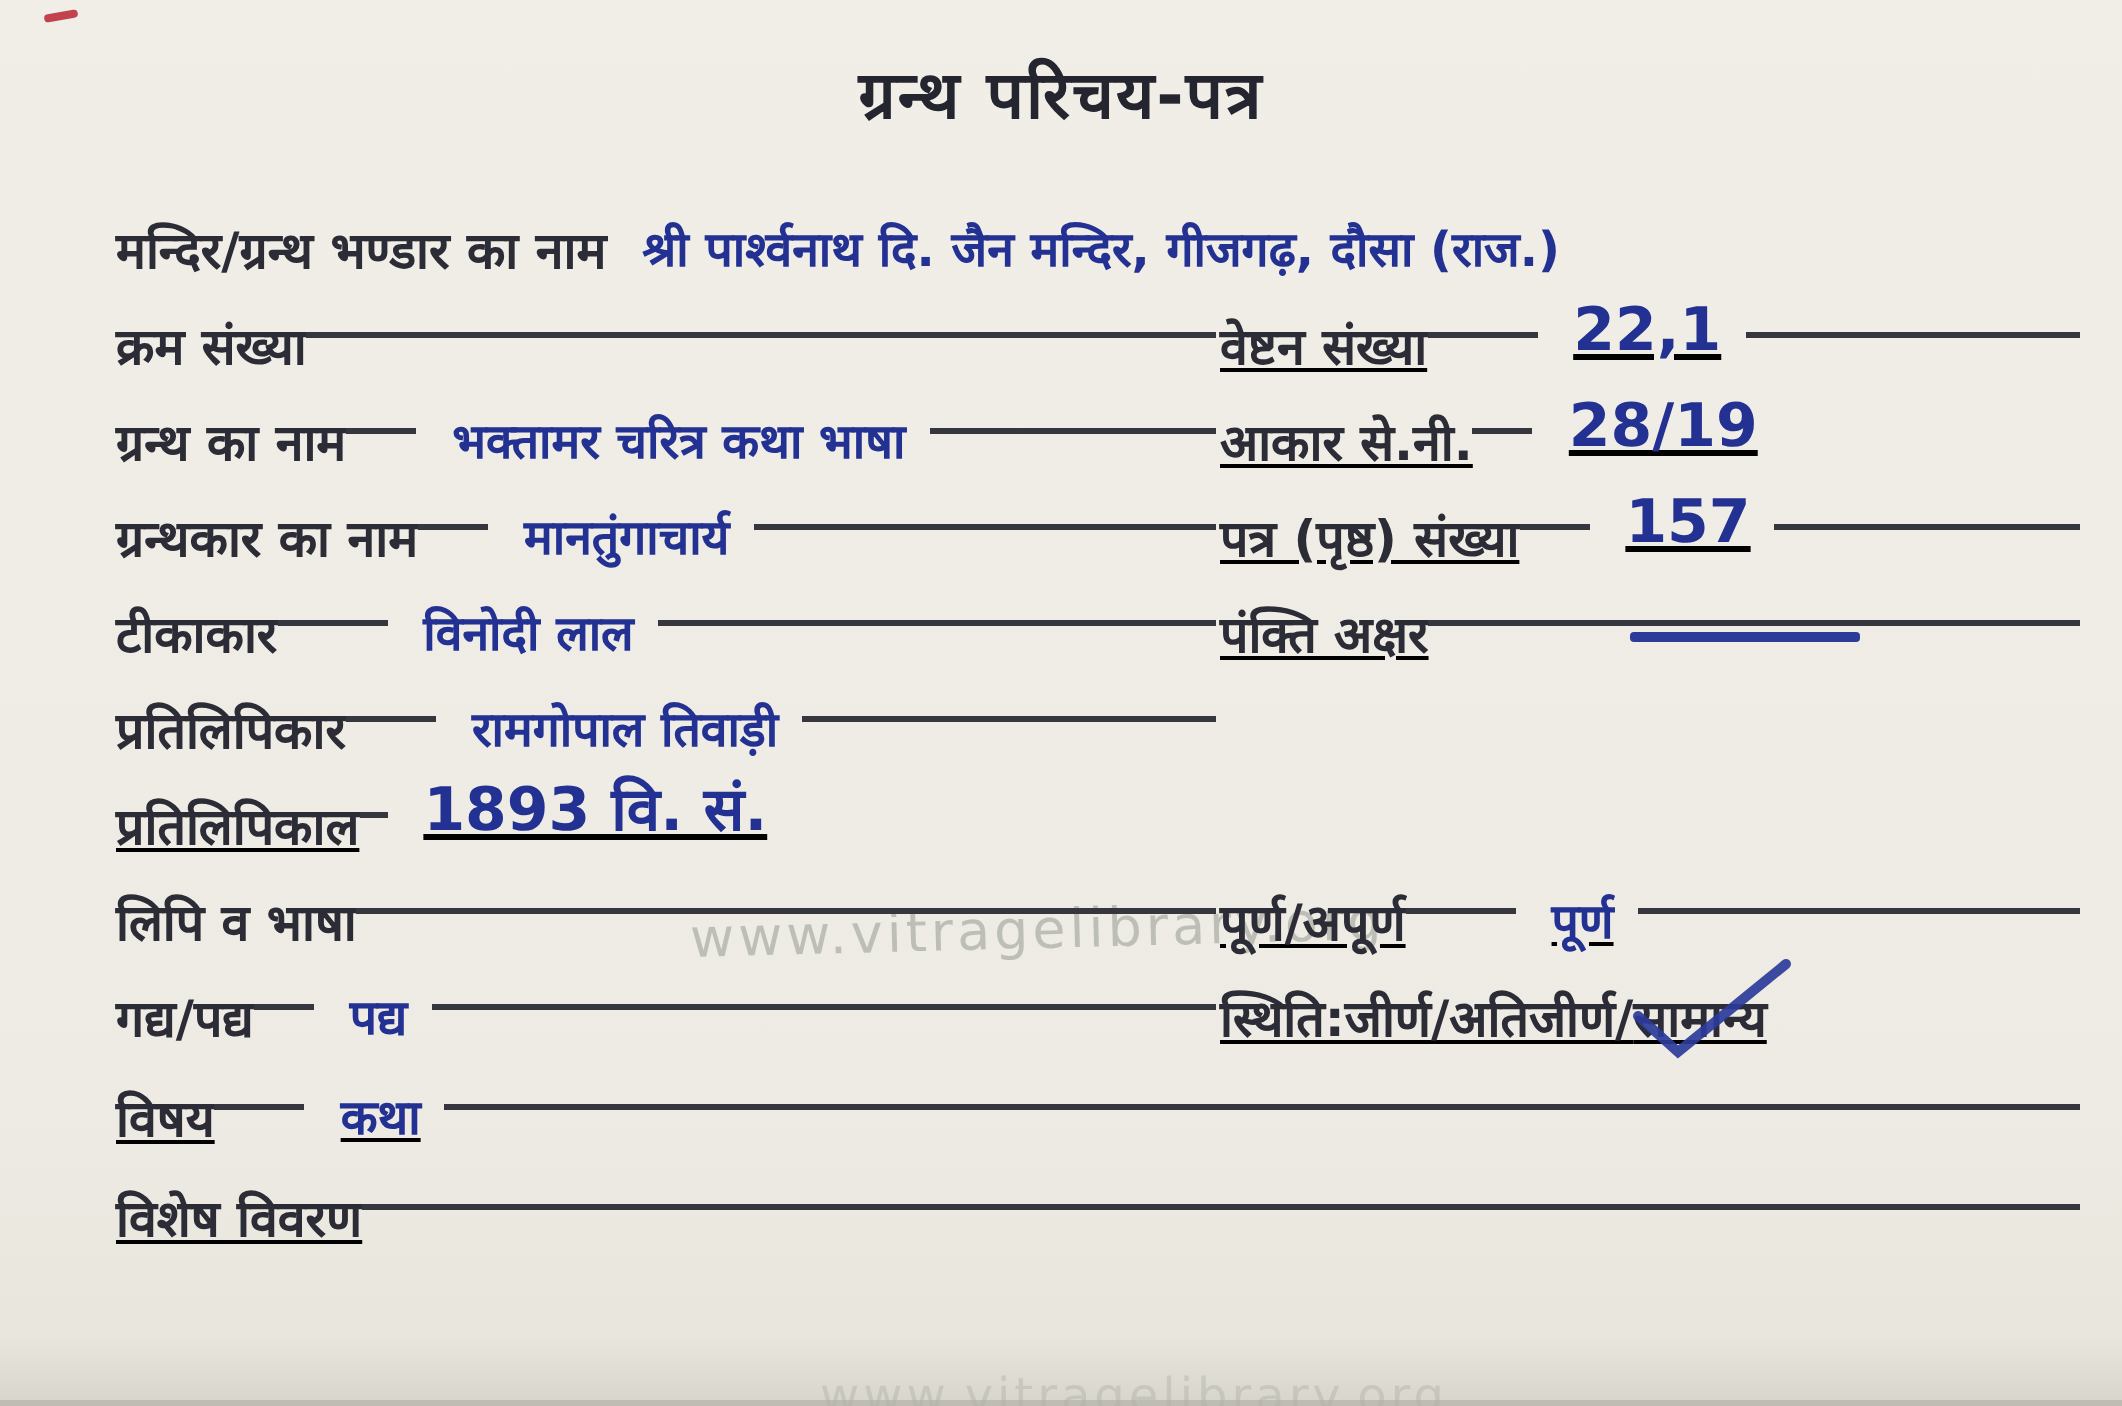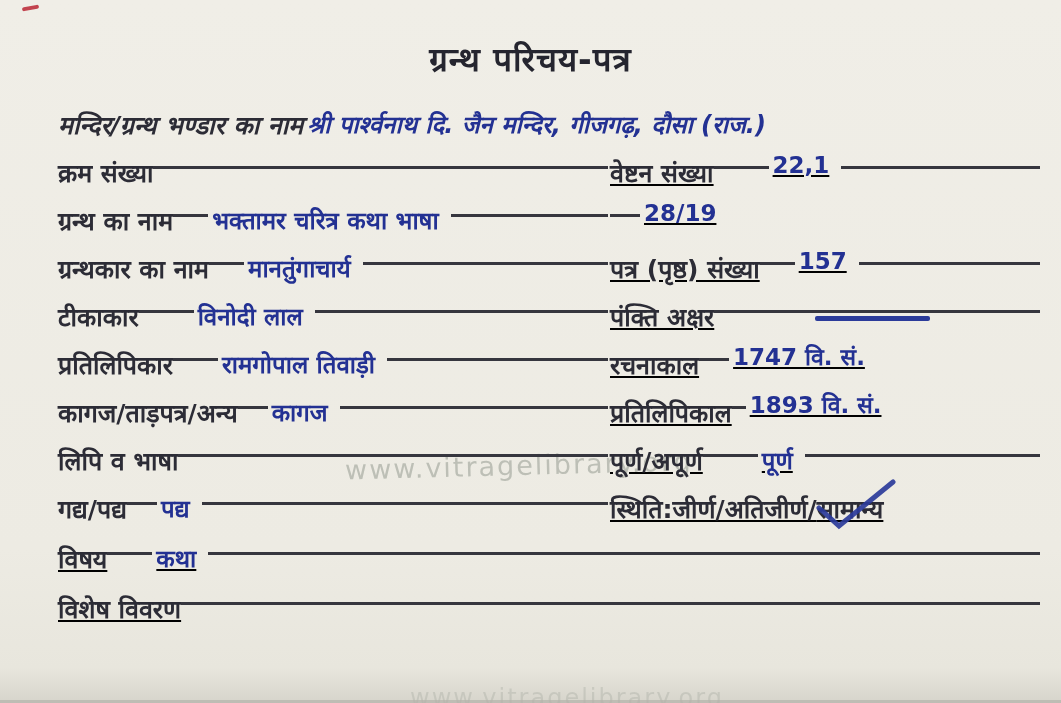--- a/index.html
+++ b/index.html
@@ -4,35 +4,35 @@
 <style>
   * { margin:0; padding:0; box-sizing:border-box; }
   body { background:#888; font-family:"DejaVu Sans", sans-serif; }
   .page {
     position:relative; width:1061px; height:703px; margin:0 auto;
     background:linear-gradient(180deg,#f0eee7 0%, #edebe3 78%, #e8e6dd 95%, #d6d4cb 100%);
     overflow:hidden;
   }
   .page::after{content:""; position:absolute; left:0; right:0; bottom:0; height:3px; background:#b4b2a9; opacity:.7;}
   .red-mark{position:absolute; left:22px; top:6px; width:17px; height:4px; background:#c2434e; transform:rotate(-10deg); border-radius:2px;}
-  .title{position:absolute; top:36px; left:0; right:0; text-align:center;
+  .title{position:absolute; top:24px; left:0; right:0; text-align:center;
     font-size:33px; font-weight:bold; color:#25252f; letter-spacing:1px;}
   .watermark{position:absolute; left:345px; top:450px; font-size:27px; letter-spacing:2px;
     color:#969c92; opacity:.55; transform:rotate(-1.5deg); white-space:nowrap; pointer-events:none;}
   .watermark.bottom{left:410px; top:684px; opacity:.28; transform:none; font-size:24px;}
   .form{position:absolute; left:58px; right:21px; top:90px;}
   .row{display:flex; align-items:flex-end; height:48px;}
-  .row.header-row{height:52px;font-style:italic;}
+  .row.header-row{height:52px;}
   .row.tall{height:50px;text-decoration:underline;}
   .cell{display:flex; align-items:flex-end; position:relative;}
   .cell.left{flex:0 0 552px; padding-right:2px;}
   .cell.right{flex:1;text-decoration:underline;}
   .lbl{font-size:25px; line-height:32px; font-weight:bold; color:#2c2c36; white-space:nowrap;}
-  .val{font-size:24px; line-height:31px; font-weight:bold; color:#233193; white-space:nowrap; padding:0 12px 1px 4px;}
-  .val.num{font-size:23px; padding-bottom:9px;}
+  .val{font-size:24px; line-height:31px; font-weight:bold; color:#233193; white-space:nowrap; padding:0 12px 1px 18px;}
+  .val.num{font-size:30px; padding-bottom:9px;}
   .rule{border-bottom:3px solid #36363e; margin-bottom:21px;}
   .rule.fill{flex:1 1 auto;}
   .rule.w55{flex:0 0 55px;} .rule.w45{flex:0 0 45px;} .rule.w35{flex:0 0 35px;} .rule.w30{flex:0 0 30px;} .rule.w14{flex:0 0 14px;}
   .spacer{flex:1 1 auto;}
   .blue-dash{position:absolute; left:205px; bottom:13px; width:115px; height:0; border-bottom:5px solid #2b3b9a; border-radius:2px;}
   .marked{position:relative; display:inline-block;margin-top:33px;}
   .check-svg{position:absolute; left:-8px; top:-16px; width:96px; height:56px; overflow:visible;}
 </style>
 </head>
 <body>
@@ -66,20 +66,21 @@
     </div>
 
     <div class="row">
       <div class="cell left">
         <span class="lbl">ग्रन्थ का नाम</span>
         <span class="rule w35"></span>
         <span class="val">भक्तामर चरित्र कथा भाषा</span>
         <span class="rule fill"></span>
       </div>
       <div class="cell right">
+        <span class="lbl">आकार से.नी.</span>
         <span class="rule w30"></span>
         <span class="val num">28/19</span>
         <span class="spacer"></span>
       </div>
     </div>
 
     <div class="row">
       <div class="cell left">
         <span class="lbl">ग्रन्थकार का नाम</span>
         <span class="rule w35"></span>
@@ -108,35 +109,23 @@
       </div>
     </div>
 
     <div class="row">
       <div class="cell left">
         <span class="lbl">प्रतिलिपिकार</span>
         <span class="rule w45"></span>
         <span class="val">रामगोपाल तिवाड़ी</span>
         <span class="rule fill"></span>
       </div>
-      <div class="cell right">
-        <span class="lbl">रचनाकाल</span>
-        <span class="rule w30"></span>
-        <span class="val num">1747 वि. सं.</span>
-        <span class="spacer"></span>
-      </div>
     </div>
 
     <div class="row">
-      <div class="cell left">
-        <span class="lbl">कागज/ताड़पत्र/अन्य</span>
-        <span class="rule w30"></span>
-        <span class="val">कागज</span>
-        <span class="rule fill"></span>
-      </div>
       <div class="cell right">
         <span class="lbl">प्रतिलिपिकाल</span>
         <span class="rule w14"></span>
         <span class="val num">1893 वि. सं.</span>
         <span class="spacer"></span>
       </div>
     </div>
 
     <div class="row">
       <div class="cell left">

